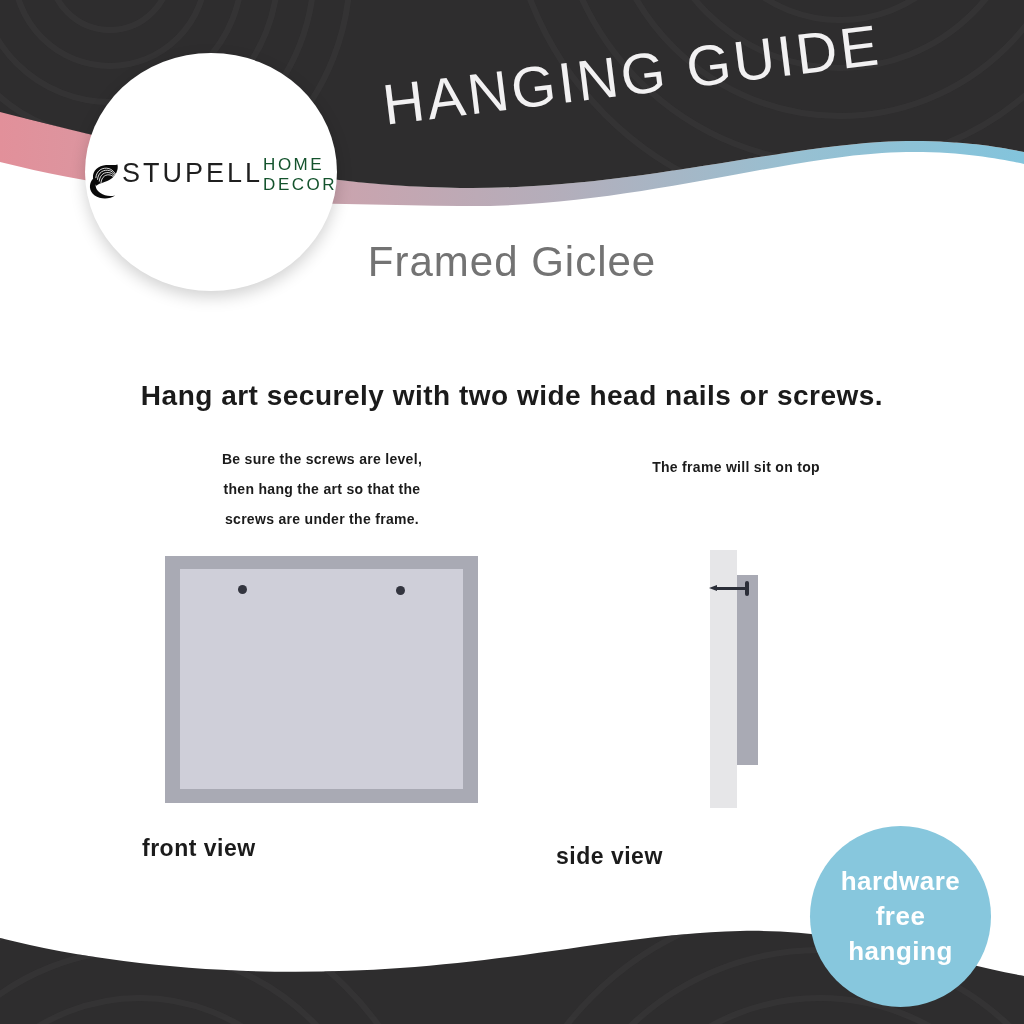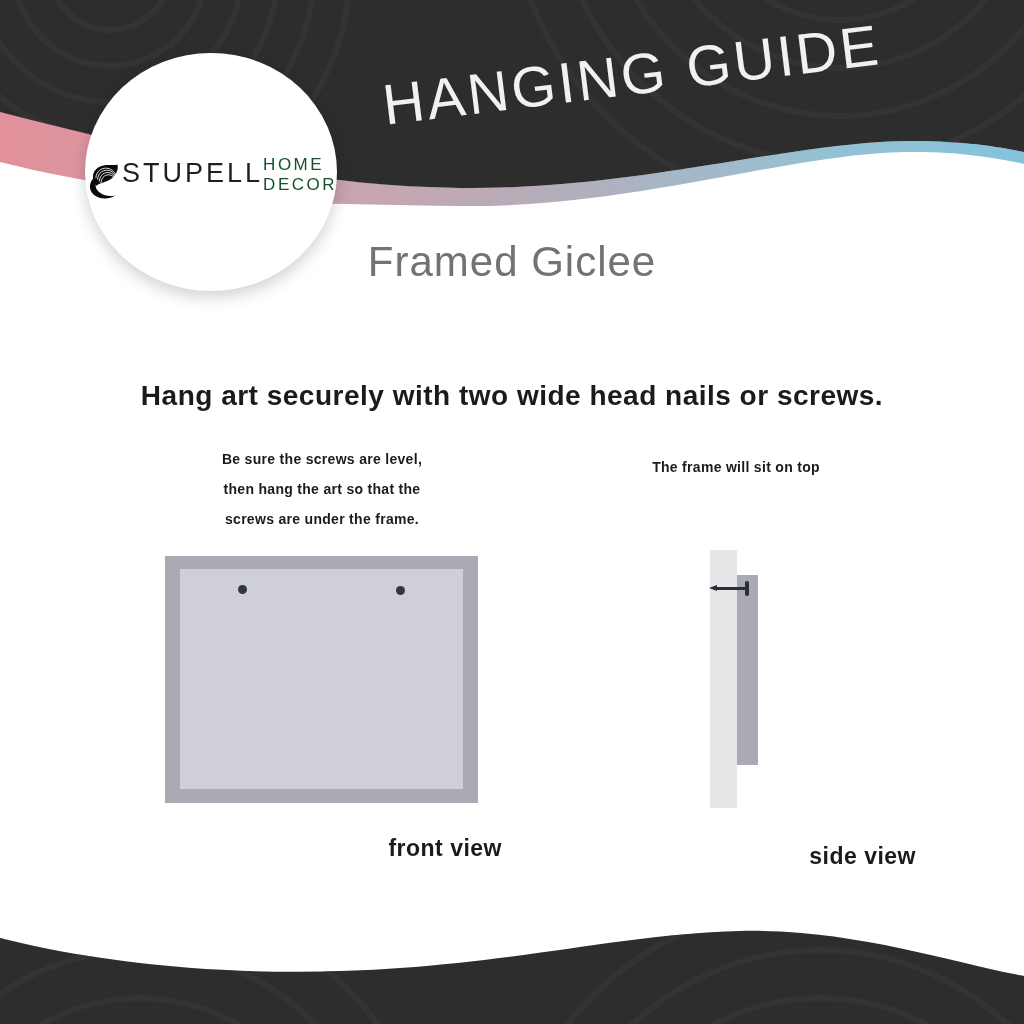--- a/index.html
+++ b/index.html
@@ -38,21 +38,21 @@
 
   .note{
     position:absolute;z-index:2;text-align:center;
     font-size:14px;font-weight:700;color:#1b1b1b;line-height:30px;letter-spacing:0.3px;
   }
   .note span{display:block;}
   .note-front{left:142px;top:444px;width:360px;}
   .note-side{left:556px;top:452px;width:360px;}
 
   .view-label{
-    position:absolute;z-index:2;text-align:right;
+    position:absolute;z-index:2;text-align:left;
     font-size:23px;font-weight:700;color:#1b1b1b;letter-spacing:0.5px;
   }
   .label-front{left:142px;top:835px;width:360px;}
   .label-side{left:556px;top:843px;width:360px;}
 
   
   .front-frame{
     position:absolute;left:165px;top:556px;width:313px;height:247px;
     background:#a9aab4;z-index:2;
   }
@@ -194,14 +194,19 @@
         <circle cx="140" cy="300" r="244"></circle>
       <circle cx="140" cy="300" r="292"></circle>
       <circle cx="820" cy="330" r="130"></circle>
         <circle cx="820" cy="330" r="178"></circle>
       <circle cx="820" cy="330" r="226"></circle>
         <circle cx="820" cy="330" r="274"></circle>
       <circle cx="820" cy="330" r="322"></circle>
     </g>
   </svg>
 
+  <div class="badge-circle">
+    <span>hardware</span>
+    <span>free</span>
+    <span>hanging</span>
+  </div>
 
 </div>
 
 </body></html>

